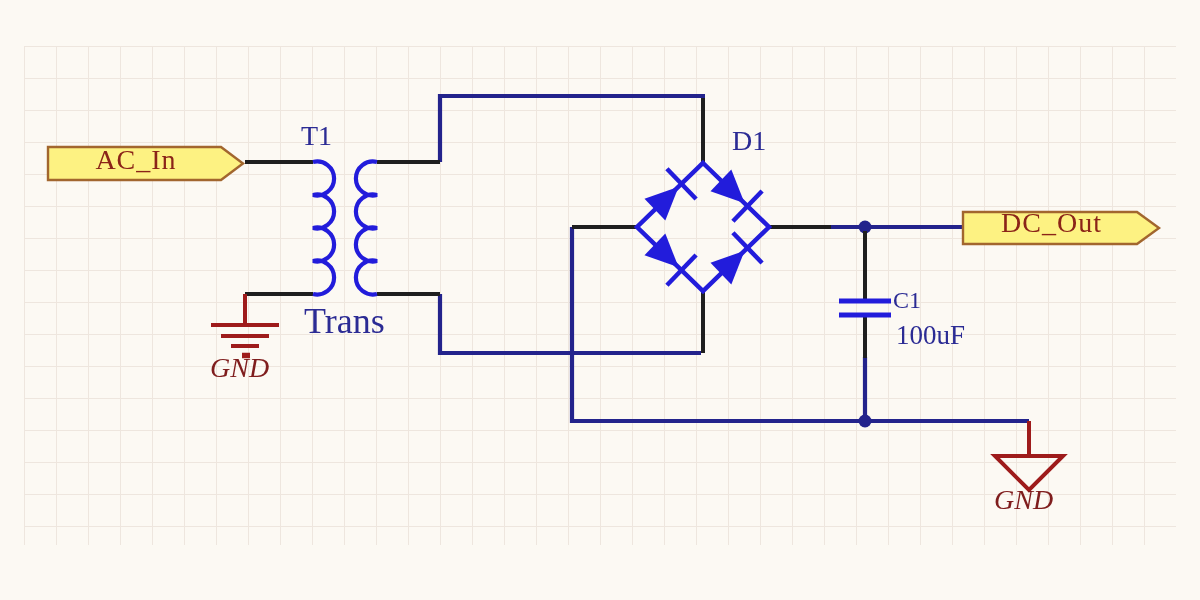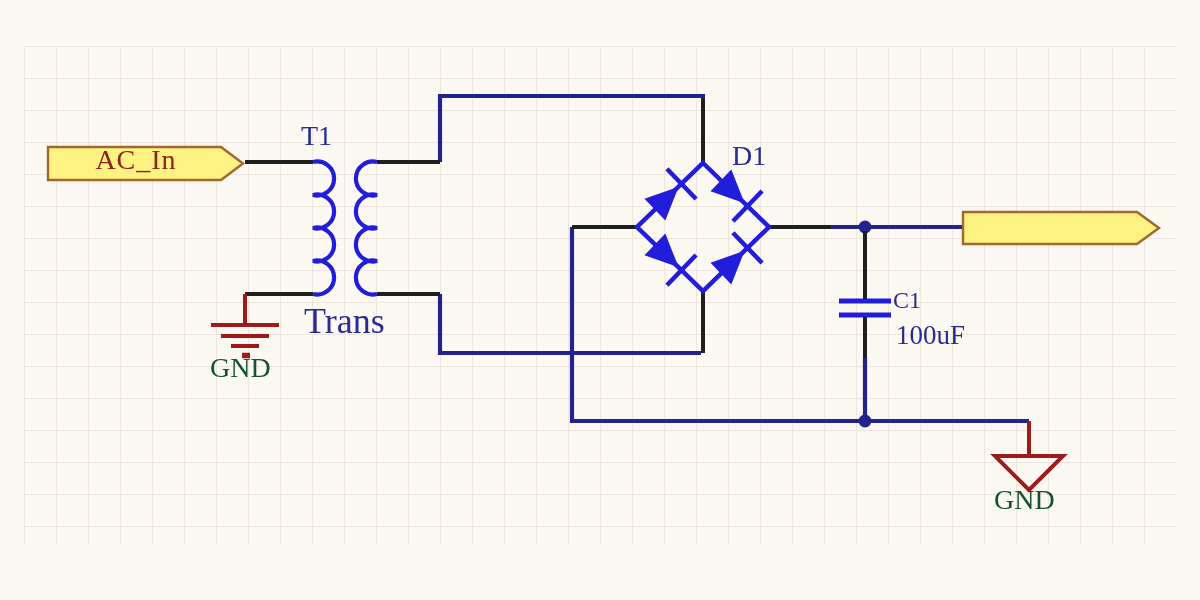--- a/index.html
+++ b/index.html
@@ -14,21 +14,21 @@
       linear-gradient(to right, #eee6de 1px, transparent 1px),
       linear-gradient(to bottom, #eee6de 1px, transparent 1px);
     background-size:32px 32px;
   }
   svg.schem{position:absolute;left:0;top:0;}
   .lbl{
     position:absolute;line-height:1;white-space:nowrap;
     font-family:"Liberation Serif","DejaVu Serif",serif;
   }
   .navy{color:#2b2b94;}
-  .maroon{color:#14532d;}
+  .maroon{color:#7f1d1d;font-style:italic;}
   .porttext{color:#8b2418;letter-spacing:1px;}
 </style>
 </head>
 <body>
 
 <div style="position:absolute;inset:0;">
 
   <div class="sheet"></div>
 
   <svg class="schem" width="1200" height="600" viewBox="0 0 1200 600">
@@ -105,25 +105,26 @@
       </g>
     </g>
 
     <g stroke="#a2662e" stroke-width="2.4" stroke-linejoin="miter">
       <polygon points="48,147 221,147 243,163.5 221,180 48,180" fill="#fdf282"></polygon>
       <polygon points="963,212 1137,212 1159,228 1137,244 963,244" fill="#fdf282"></polygon>
     </g>
   </svg>
 
   <div class="lbl porttext" style="left:48px;top:146px;width:176px;text-align:center;font-size:28px;">AC_In</div>
+  <div class="lbl porttext" style="left:963px;top:209px;width:177px;text-align:center;font-size:28px;">DC_Out</div>
 
   <div class="lbl navy" style="left:301px;top:122px;font-size:28px;">T1</div>
   <div class="lbl navy" style="left:304px;top:303px;font-size:36px;">Trans</div>
 
-  <div class="lbl navy" style="left:732px;top:127px;font-size:28px;margin-top:15px;">D1</div>
+  <div class="lbl navy" style="left:732px;top:127px;font-size:28px;">D1</div>
 
   <div class="lbl navy" style="left:893px;top:288px;font-size:24px;">C1</div>
   <div class="lbl navy" style="left:896px;top:322px;font-size:27px;">100uF</div>
 
   <div class="lbl maroon" style="left:210px;top:354px;font-size:28px;">GND</div>
   <div class="lbl maroon" style="left:994px;top:486px;font-size:28px;">GND</div>
 
 </div>
 
 </body></html>

